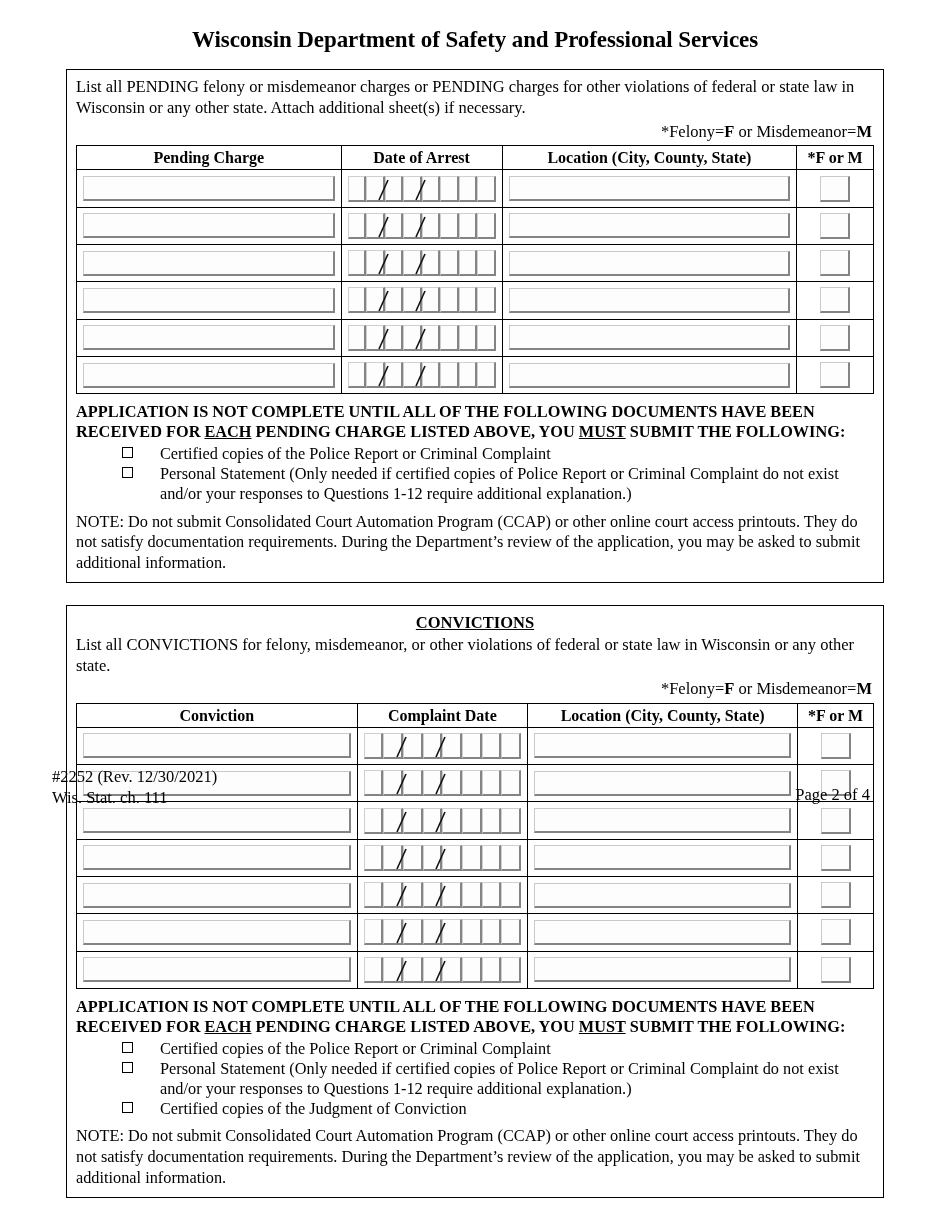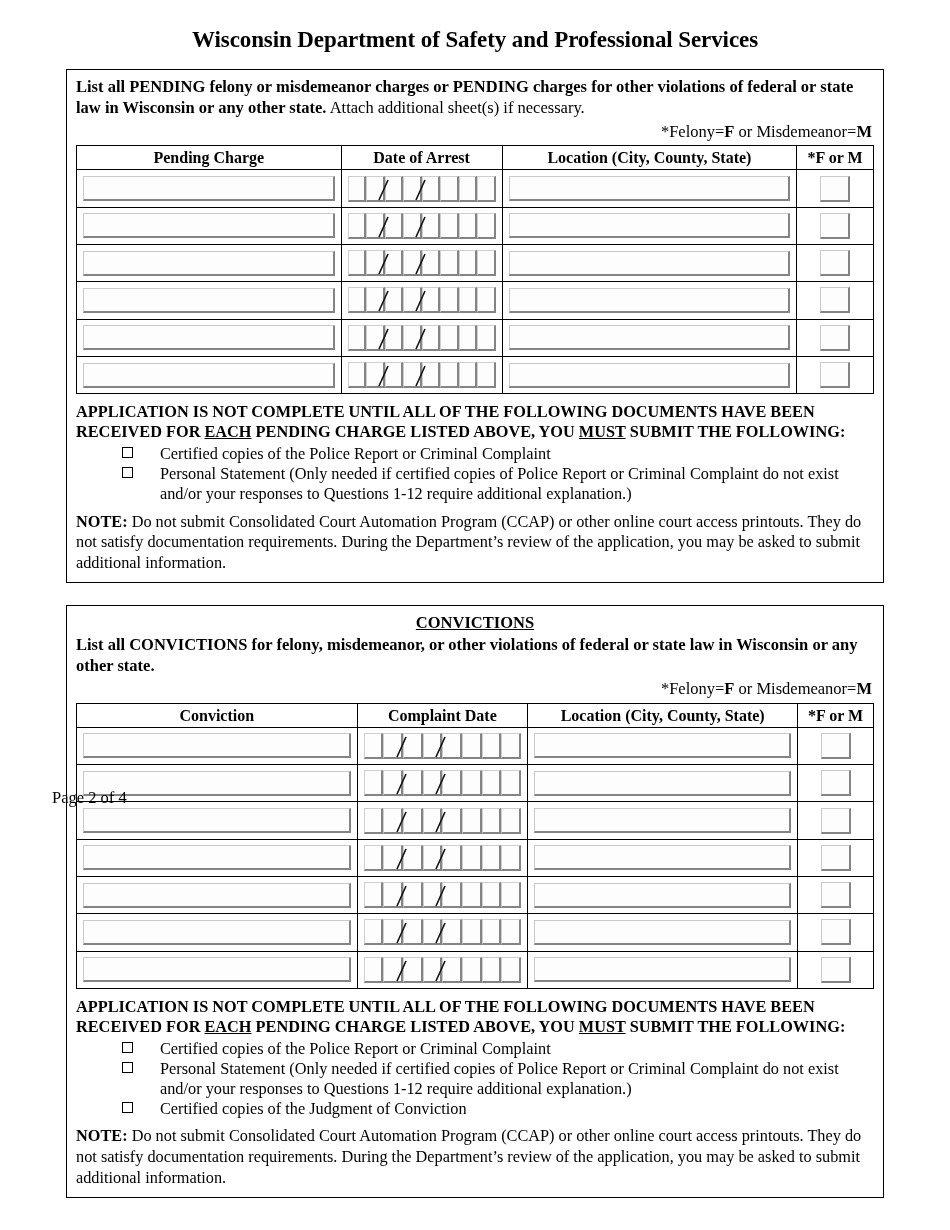--- a/index.html
+++ b/index.html
@@ -46,21 +46,21 @@
     font-size: 16.5px;
     line-height: 1.25;
     margin-bottom: 1px;
   }
   .section-heading span { text-decoration: underline; }
 
   .intro-line {
     font-size: 16.5px;
     line-height: 1.26;
   }
-  .intro-line b { font-weight: bold; }
+  .intro-line b { font-weight: normal; }
   .intro-line .u { text-decoration: underline; }
   .reg { font-weight: normal; }
 
   .fm-legend {
     text-align: right;
     font-size: 16.5px;
     line-height: 1.3;
     margin-top: 2px;
     margin-bottom: 3px;
     padding-right: 2px;
@@ -160,21 +160,21 @@
     border: 1.1px solid #000;
     background: #fff;
   }
   ul.req-list li .cont { display: block; padding-left: 2px; }
 
   .note {
     font-size: 16.3px;
     line-height: 1.26;
     margin-top: 7px;
   }
-  .note b { font-weight: bold; }
+  .note b { font-weight: normal; }
 
   
   .footer {
     position: absolute;
     left: 52px; right: 52px;
     bottom: 58px;
     font-size: 16.5px;
   }
   .footer-row {
     display: flex;
@@ -666,17 +666,21 @@
           <span class="cb"></span>
           <span class="cont">Certified copies of the Judgment of Conviction</span>
         </li>
       </ul>
 
     <div class="note"><b>NOTE:</b><span> Do not submit Consolidated Court Automation Program (CCAP) or other online court access printouts. They do not satisfy documentation requirements. During the Department’s review of the application, you may be asked to submit additional information.</span></div>
   </div>
 
   <div class="footer">
     <div class="footer-row">
+      <div class="footer-left">
+        <div>#2252 (Rev. 12/30/2021)</div>
+        <div>Wis. Stat. ch. 111</div>
+      </div>
       <div class="footer-right">Page 2 of 4</div>
     </div>
   </div>
 
 </div>
 
 </body></html>

